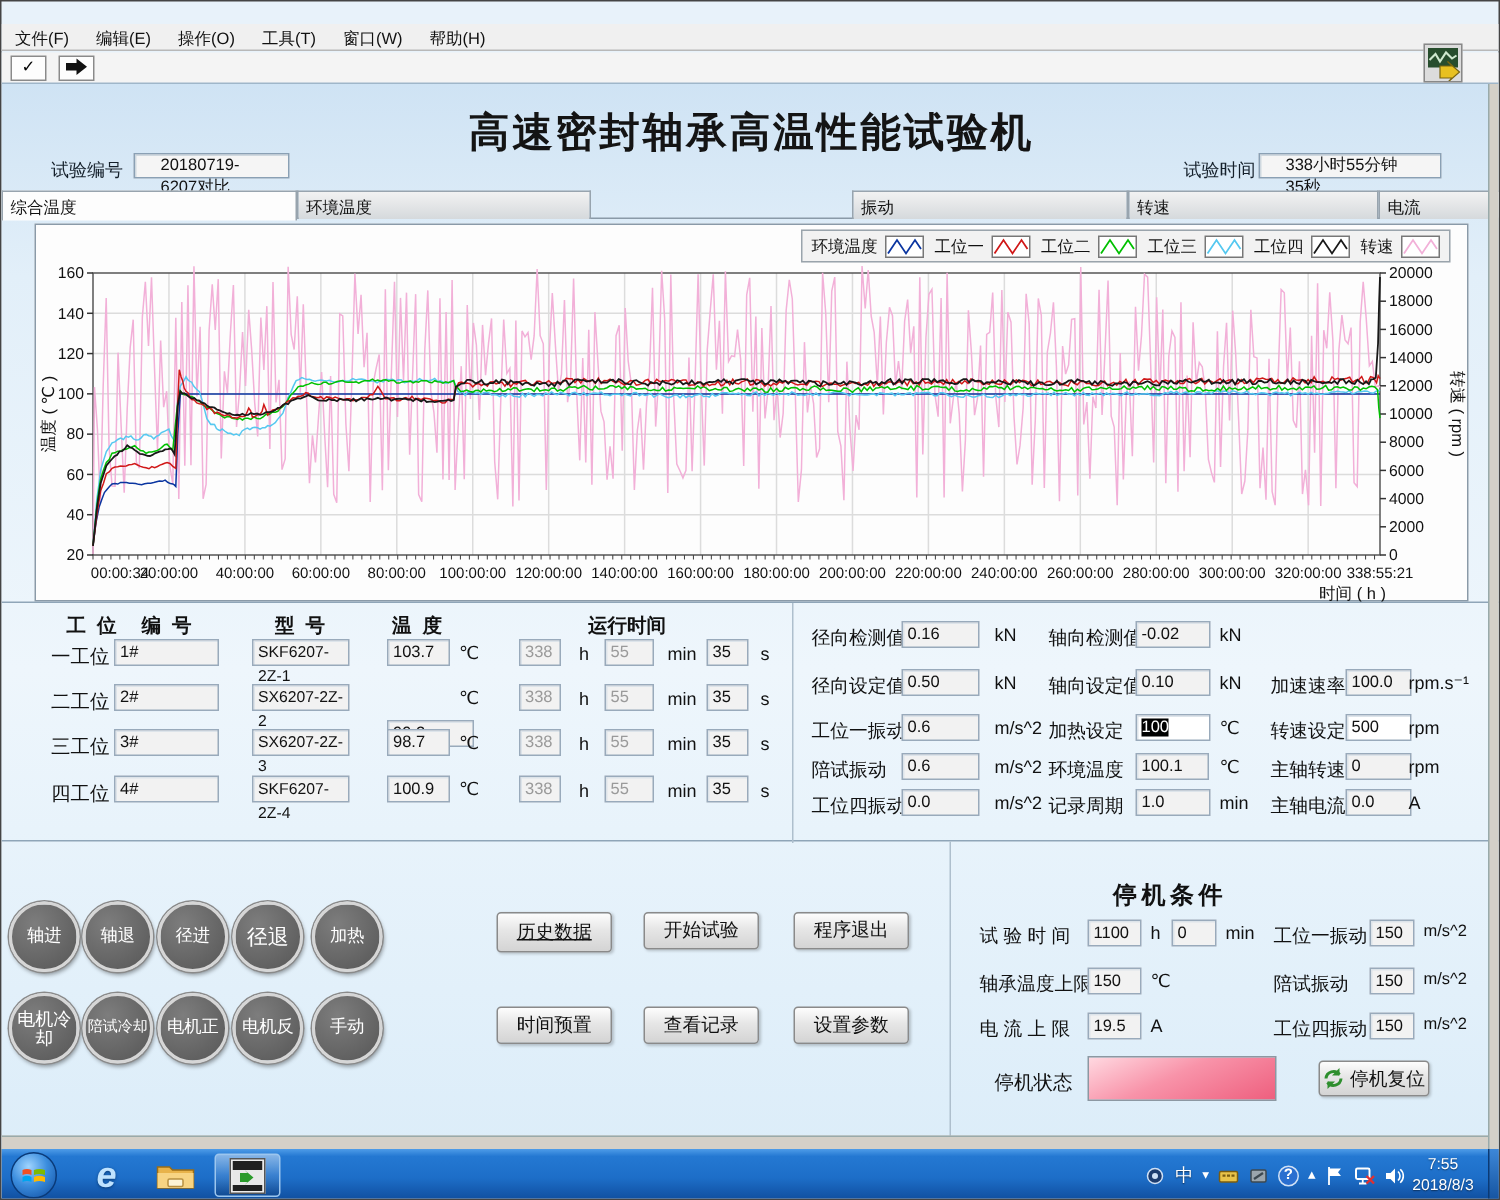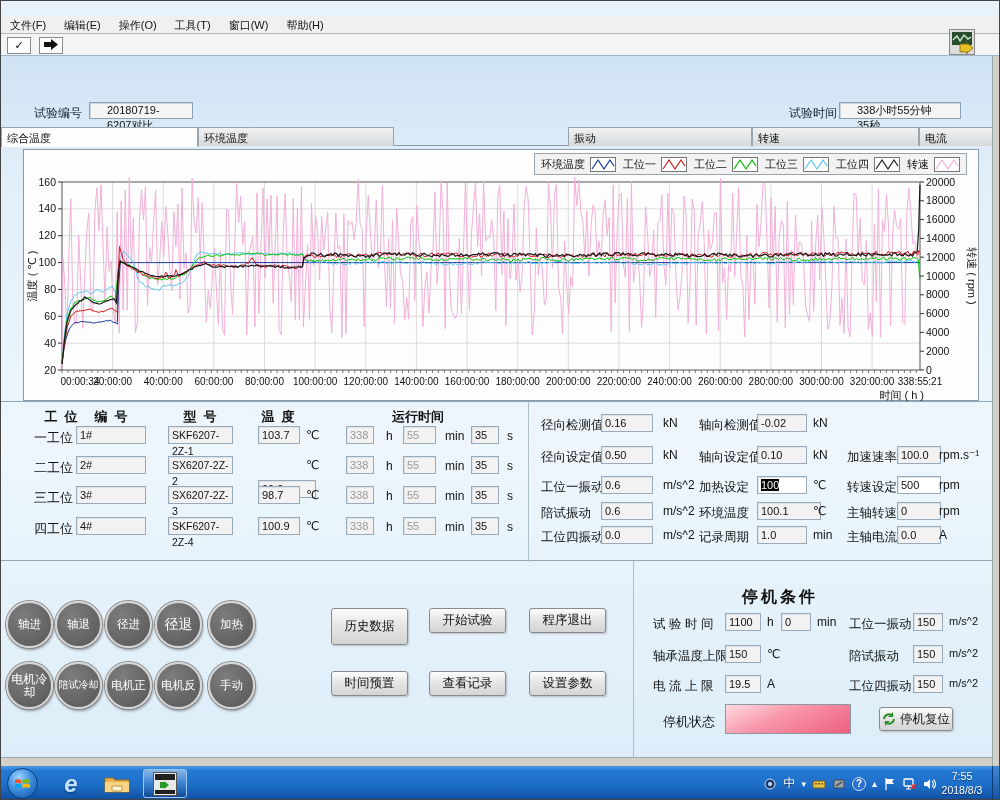--- a/index.html
+++ b/index.html
@@ -71,20 +71,21 @@
   <div class="toolbar">
     <span class="tbtn" style="left:6px">✓</span>
     <span class="tbtn" style="left:38px">
       <svg width="16" height="13" viewBox="0 0 16 13">
           <path d="M1,4 h7 v-3 l7,5.5 l-7,5.5 v-3 h-7 z" fill="#111"></path>
         </svg>
     </span>
   </div>
 
   <div class="content">
+    <div class="main-title">高速密封轴承高温性能试验机</div>
 
     <span class="hlabel" style="left:33px;top:49px">试验编号</span>
     <span class="hfield" style="left:88px;top:46px;width:104px">20180719-6207对比</span>
     <span class="hlabel" style="left:788px;top:49px">试验时间</span>
     <span class="hfield" style="left:838px;top:46px;width:122px">338小时55分钟35秒</span>
 
     <div class="tabbar" id="tabbar">
         <span class="tab active" style="left: 0px; width: 197px;">综合温度</span>
         <span class="tab" style="left: 197px; width: 196px;">环境温度</span>
         <span class="tab" style="left: 567px; width: 184px;">振动</span>
@@ -436,21 +437,21 @@
         <span class="rlabel" style="left: 698px; top: 15px;">轴向检测值</span>
         <span class="sfield" style="left: 756px; top: 12px; width: 50px;">-0.02</span>
         <span class="unit" style="left: 812px; top: 14px;">kN</span>
         <span class="rlabel" style="left: 698px; top: 47px;">轴向设定值</span>
         <span class="sfield" style="left: 756px; top: 44px; width: 50px;">0.10</span>
         <span class="unit" style="left: 812px; top: 46px;">kN</span>
         <span class="rlabel" style="left: 698px; top: 77px;">加热设定</span>
         <span class="sfield white" style="left: 756px; top: 74px; width: 50px;"><span style="background: rgb(0, 0, 0); color: rgb(255, 255, 255);">100</span></span>
         <span class="unit" style="left: 812px; top: 76px;">℃</span>
         <span class="rlabel" style="left: 698px; top: 103px;">环境温度</span>
-        <span class="sfield" style="left: 756px; top: 100px; width: 64px;">100.1</span>
+        <span class="sfield" style="left: 756px; top: 100px; width: 49px;">100.1</span>
         <span class="unit" style="left: 812px; top: 102px;">℃</span>
         <span class="rlabel" style="left: 698px; top: 127px;">记录周期</span>
         <span class="sfield" style="left: 756px; top: 124px; width: 50px;">1.0</span>
         <span class="unit" style="left: 812px; top: 126px;">min</span>
         <span class="rlabel" style="left: 846px; top: 47px;">加速速率</span>
         <span class="sfield" style="left: 896px; top: 44px; width: 44px;">100.0</span>
         <span class="unit" style="left: 938px; top: 46px;">rpm.s⁻¹</span>
         <span class="rlabel" style="left: 846px; top: 77px;">转速设定</span>
         <span class="sfield white" style="left: 896px; top: 74px; width: 44px;">500</span>
         <span class="unit" style="left: 938px; top: 76px;">rpm</span>
@@ -467,21 +468,21 @@
     <div class="rbtn" style="left: 5px; top: 40px; font-size: 11.5px;">轴进</div>
         <div class="rbtn" style="left: 54px; top: 40px; font-size: 11.5px;">轴退</div>
         <div class="rbtn" style="left: 104px; top: 40px; font-size: 11.5px;">径进</div>
         <div class="rbtn" style="left: 154px; top: 40px; font-size: 14px;">径退</div>
         <div class="rbtn" style="left: 207px; top: 40px; font-size: 11.5px;">加热</div>
         <div class="rbtn" style="left: 5px; top: 101px; font-size: 12px;">电机冷却</div>
         <div class="rbtn" style="left: 54px; top: 101px; font-size: 10px;">陪试冷却</div>
         <div class="rbtn" style="left: 104px; top: 101px; font-size: 11.5px;">电机正</div>
         <div class="rbtn" style="left: 154px; top: 101px; font-size: 11.5px;">电机反</div>
         <div class="rbtn" style="left: 207px; top: 101px; font-size: 11.5px;">手动</div>
-        <div class="btn" style="left: 330px; top: 47px; width: 77px; height: 37px;">历史数据</div>
+        <div class="btn" style="left: 330px; top: 47px; width: 77px; height: 27px; text-decoration: underline;">历史数据</div>
         <div class="btn" style="left: 428px; top: 47px; width: 77px; height: 25px;">开始试验</div>
         <div class="btn" style="left: 528px; top: 47px; width: 77px; height: 25px;">程序退出</div>
         <div class="btn" style="left: 330px; top: 110px; width: 77px; height: 25px;">时间预置</div>
         <div class="btn" style="left: 428px; top: 110px; width: 77px; height: 25px;">查看记录</div>
         <div class="btn" style="left: 528px; top: 110px; width: 77px; height: 25px;">设置参数</div>
         <div class="stop-title" style="left: 779px; top: 26px;">停机条件</div>
         <span class="rlabel" style="left: 652px; top: 55px;">试 验 时 间</span>
         <span class="sfield" style="left: 724px; top: 52px; width: 36px;">1100</span>
         <span class="unit" style="left: 766px; top: 54px;">h</span>
         <span class="sfield" style="left: 780px; top: 52px; width: 30px;">0</span>

